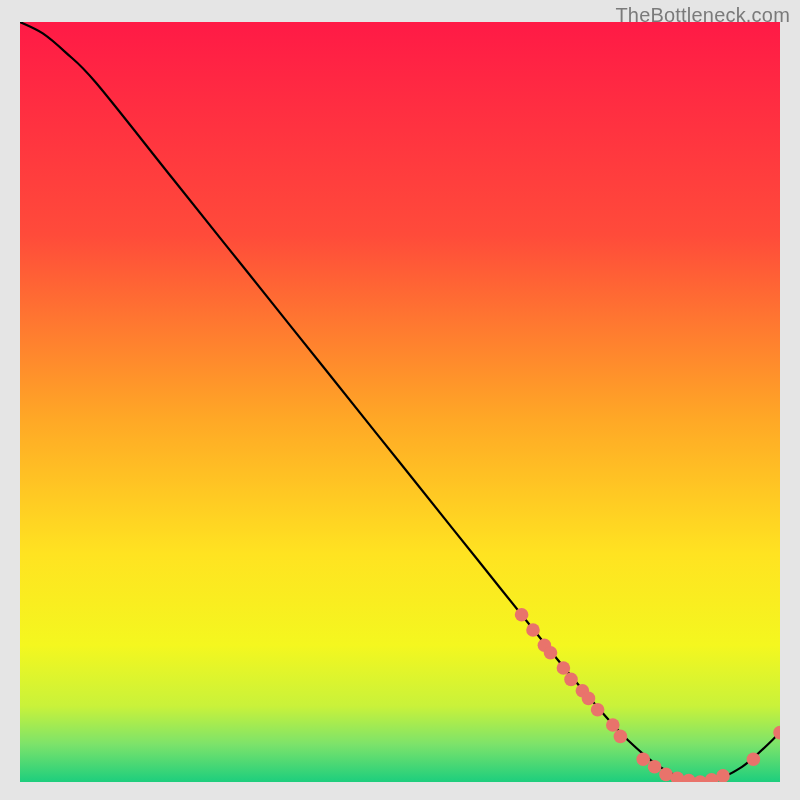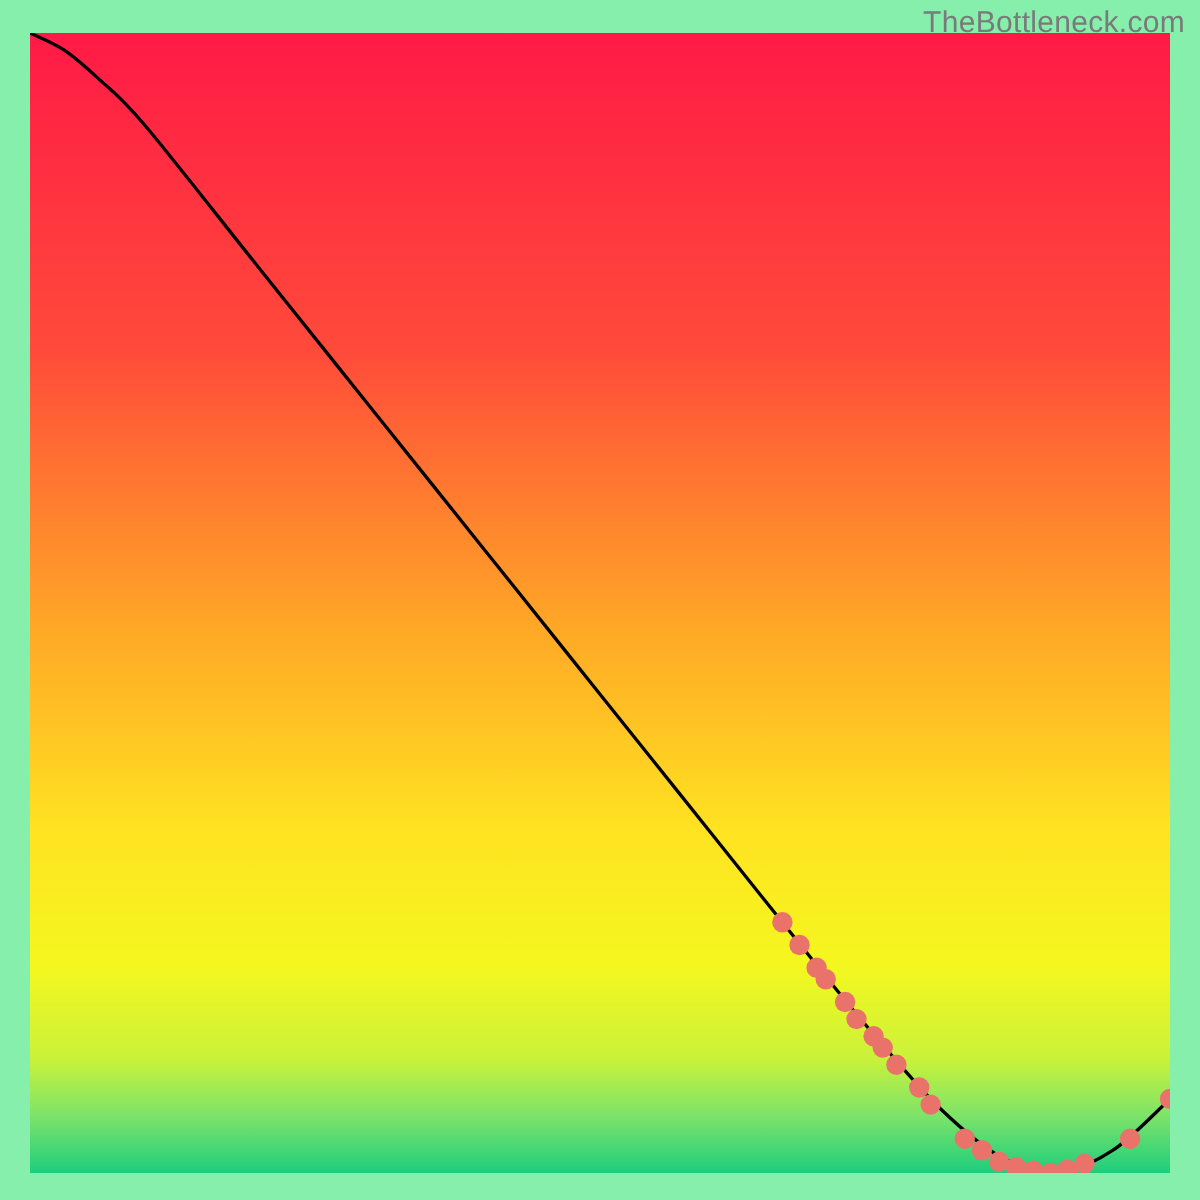--- a/index.html
+++ b/index.html
@@ -8,21 +8,21 @@
     background: #000;
     width: 800px;
     height: 800px;
     overflow: hidden;
     font-family: Arial, Helvetica, sans-serif;
   }
   .stage {
     position: relative;
     width: 800px;
     height: 800px;
-    background: #86efac;
+    background: #e5e5e5;
   }
   .watermark {
     position: absolute;
     top: 4px;
     right: 10px;
     color: #7a7a7a;
     font-size: 20px;
     font-weight: 400;
     letter-spacing: 0.2px;
   }

